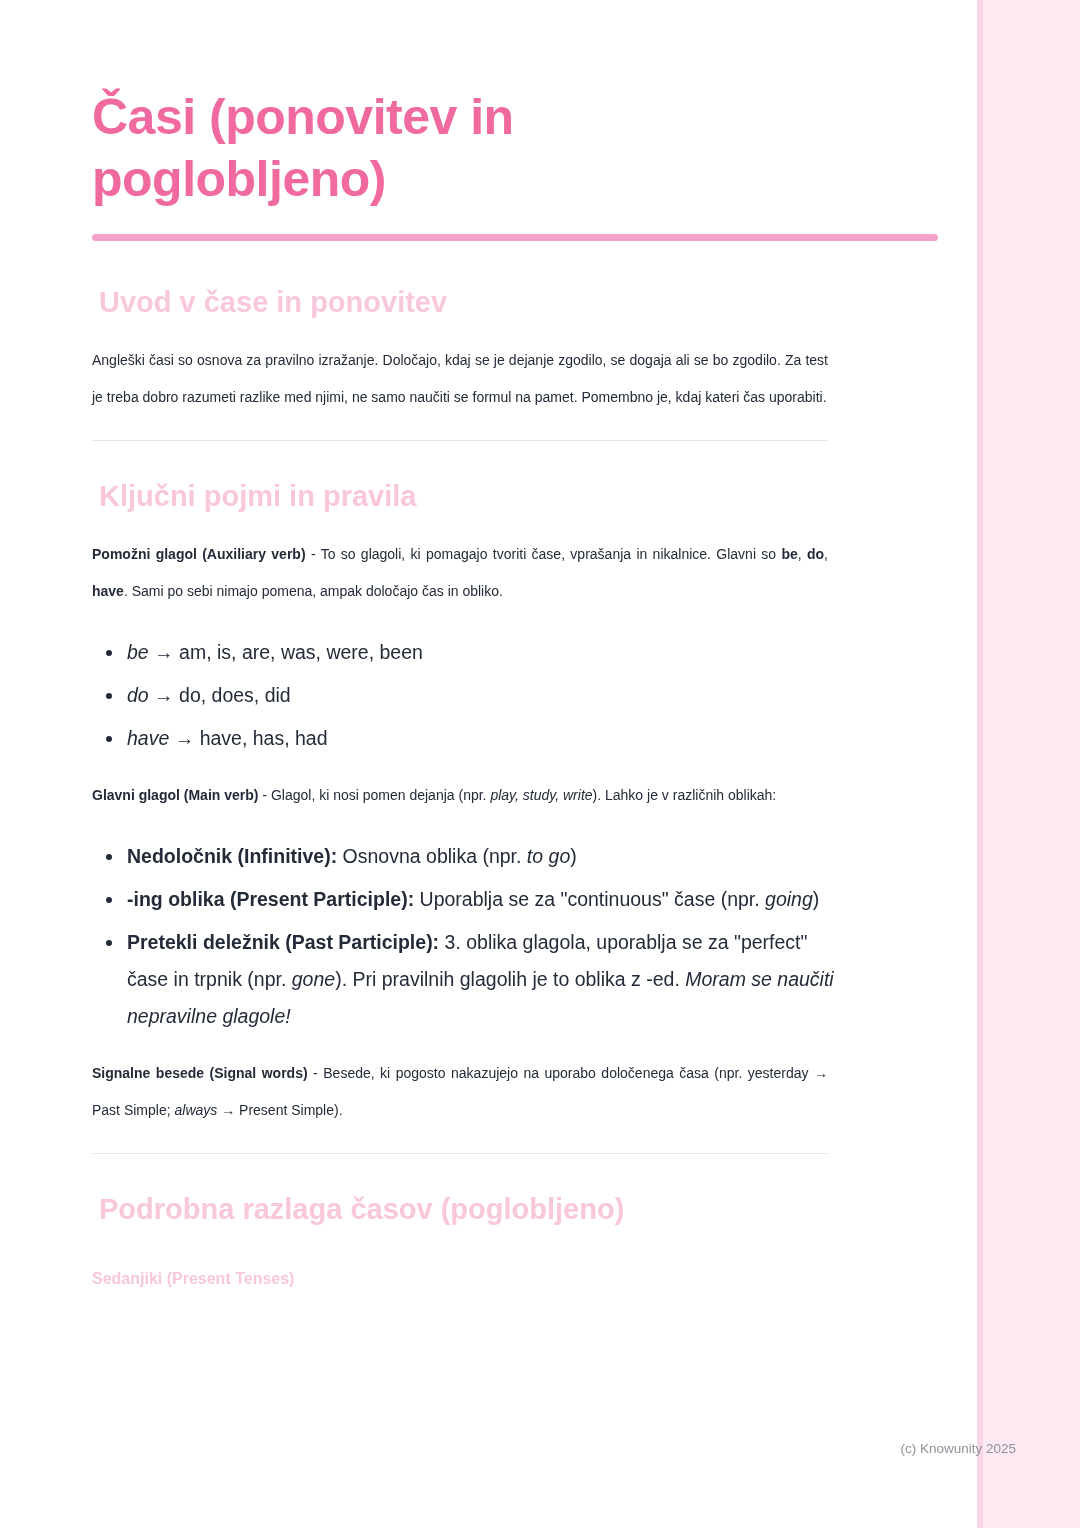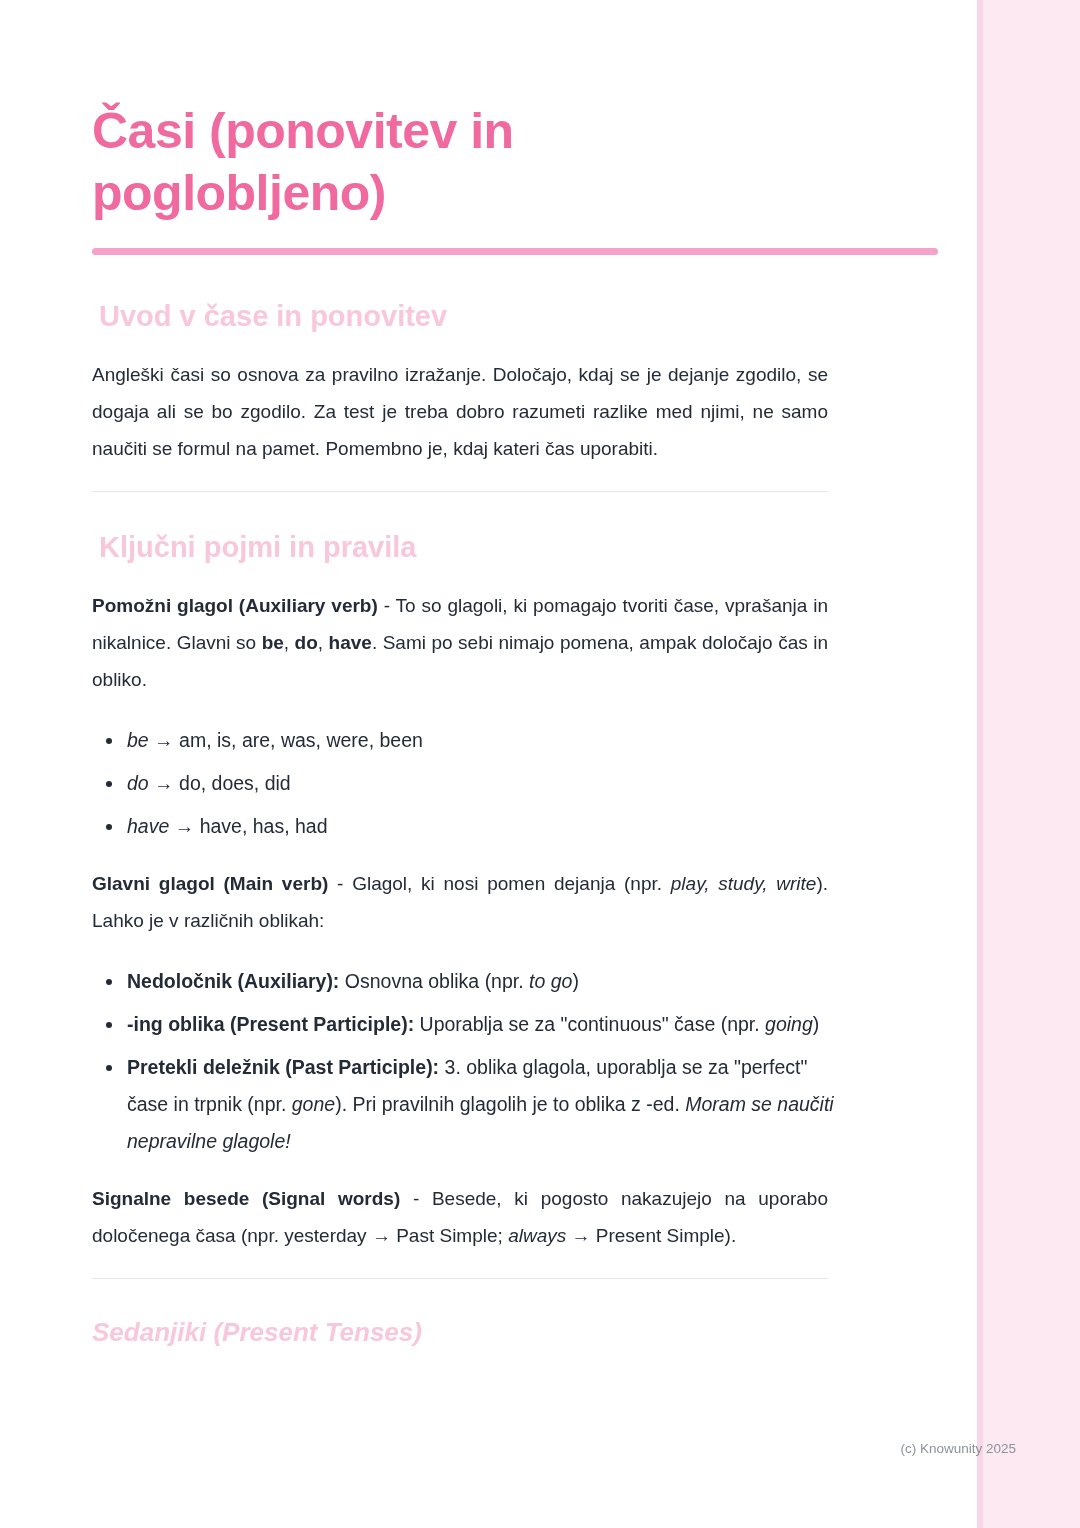--- a/index.html
+++ b/index.html
@@ -19,41 +19,41 @@
     font-family:"Liberation Sans","DejaVu Sans",sans-serif;
     color:var(--body-text);
   }
   .sideband{
     position:absolute;top:0;right:0;width:103px;height:100%;
     background:var(--sideband);
     border-left:6px solid var(--sideband-edge);
     box-sizing:border-box;
   }
   .content{
-    position:absolute;left:92px;top:100px;width:846px;
+    position:absolute;left:92px;top:86px;width:846px;
   }
   h1.page-title{
     font-size:50px;line-height:62px;font-weight:800;
     color:var(--title-pink);letter-spacing:-0.5px;
     margin:0 0 24px 0;width:640px;
   }
   .title-rule{
     height:7px;background:var(--rule-pink);border-radius:4px;
     width:846px;margin:0 0 44px 0;
   }
   h2.section-heading{
     font-size:29px;line-height:35px;font-weight:700;
     color:var(--heading-pink);margin:0 0 22px 7px;
   }
   h3.sub-heading{
-    font-size:26px;line-height:31px;font-weight:700;
-    color:var(--heading-pink);margin:36px 0 0 0;font-style:italic;
+    font-size:16px;line-height:31px;font-weight:700;
+    color:var(--heading-pink);margin:36px 0 0 0;
   }
   p.body{
-    width:736px;font-size:19px;line-height:37px;
+    width:736px;font-size:14px;line-height:37px;
     text-align:justify;margin:0 0 24px 0;
   }
   ul.bullets{
     width:720px;margin:0 0 20px 0;padding:0 0 0 33px;list-style:disc;
   }
   ul.bullets li{
     font-size:19.5px;line-height:37px;margin:6px 0 5px 0;padding-left:2px;
   }
   hr.divider{
     border:none;border-top:1px solid var(--divider);
@@ -87,27 +87,28 @@
 
   <ul class="bullets">
     <li><span style="font-style: italic;">be</span><span> → am, is, are, was, were, been</span></li>
     <li><span style="font-style: italic;">do</span><span> → do, does, did</span></li>
     <li><span style="font-style: italic;">have</span><span> → have, has, had</span></li>
   </ul>
 
   <p class="body"><span style="font-weight: 700;">Glavni glagol (Main verb)</span><span> - Glagol, ki nosi pomen dejanja (npr. </span><span style="font-style: italic;">play, study, write</span><span>). Lahko je v različnih oblikah:</span></p>
 
   <ul class="bullets">
-    <li><span style="font-weight: 700;">Nedoločnik (Auxiliary):</span><span> Osnovna oblika (npr. </span><span style="font-style: italic;">to go</span><span>)</span></li>
+    <li><span style="font-weight: 700;">Nedoločnik (Infinitive):</span><span> Osnovna oblika (npr. </span><span style="font-style: italic;">to go</span><span>)</span></li>
     <li><span style="font-weight: 700;">-ing oblika (Present Participle):</span><span> Uporablja se za "continuous" čase (npr. </span><span style="font-style: italic;">going</span><span>)</span></li>
     <li><span style="font-weight: 700;">Pretekli deležnik (Past Participle):</span><span> 3. oblika glagola, uporablja se za "perfect" čase in trpnik (npr. </span><span style="font-style: italic;">gone</span><span>). Pri pravilnih glagolih je to oblika z -ed. </span><span style="font-style: italic;">Moram se naučiti nepravilne glagole!</span></li>
   </ul>
 
   <p class="body"><span style="font-weight: 700;">Signalne besede (Signal words)</span><span> - Besede, ki pogosto nakazujejo na uporabo določenega časa (npr. </span><span style="">yesterday</span><span> → Past Simple; </span><span style="font-style: italic; margin-top: 48px;">always</span><span> → Present Simple).</span></p>
 
   <hr class="divider">
 
+  <h2 class="section-heading">Podrobna razlaga časov (poglobljeno)</h2>
 
   <h3 class="sub-heading">Sedanjiki (Present Tenses)</h3>
 
 </div>
 
 <div class="footer">(c) Knowunity 2025</div>
 
 </body></html>

